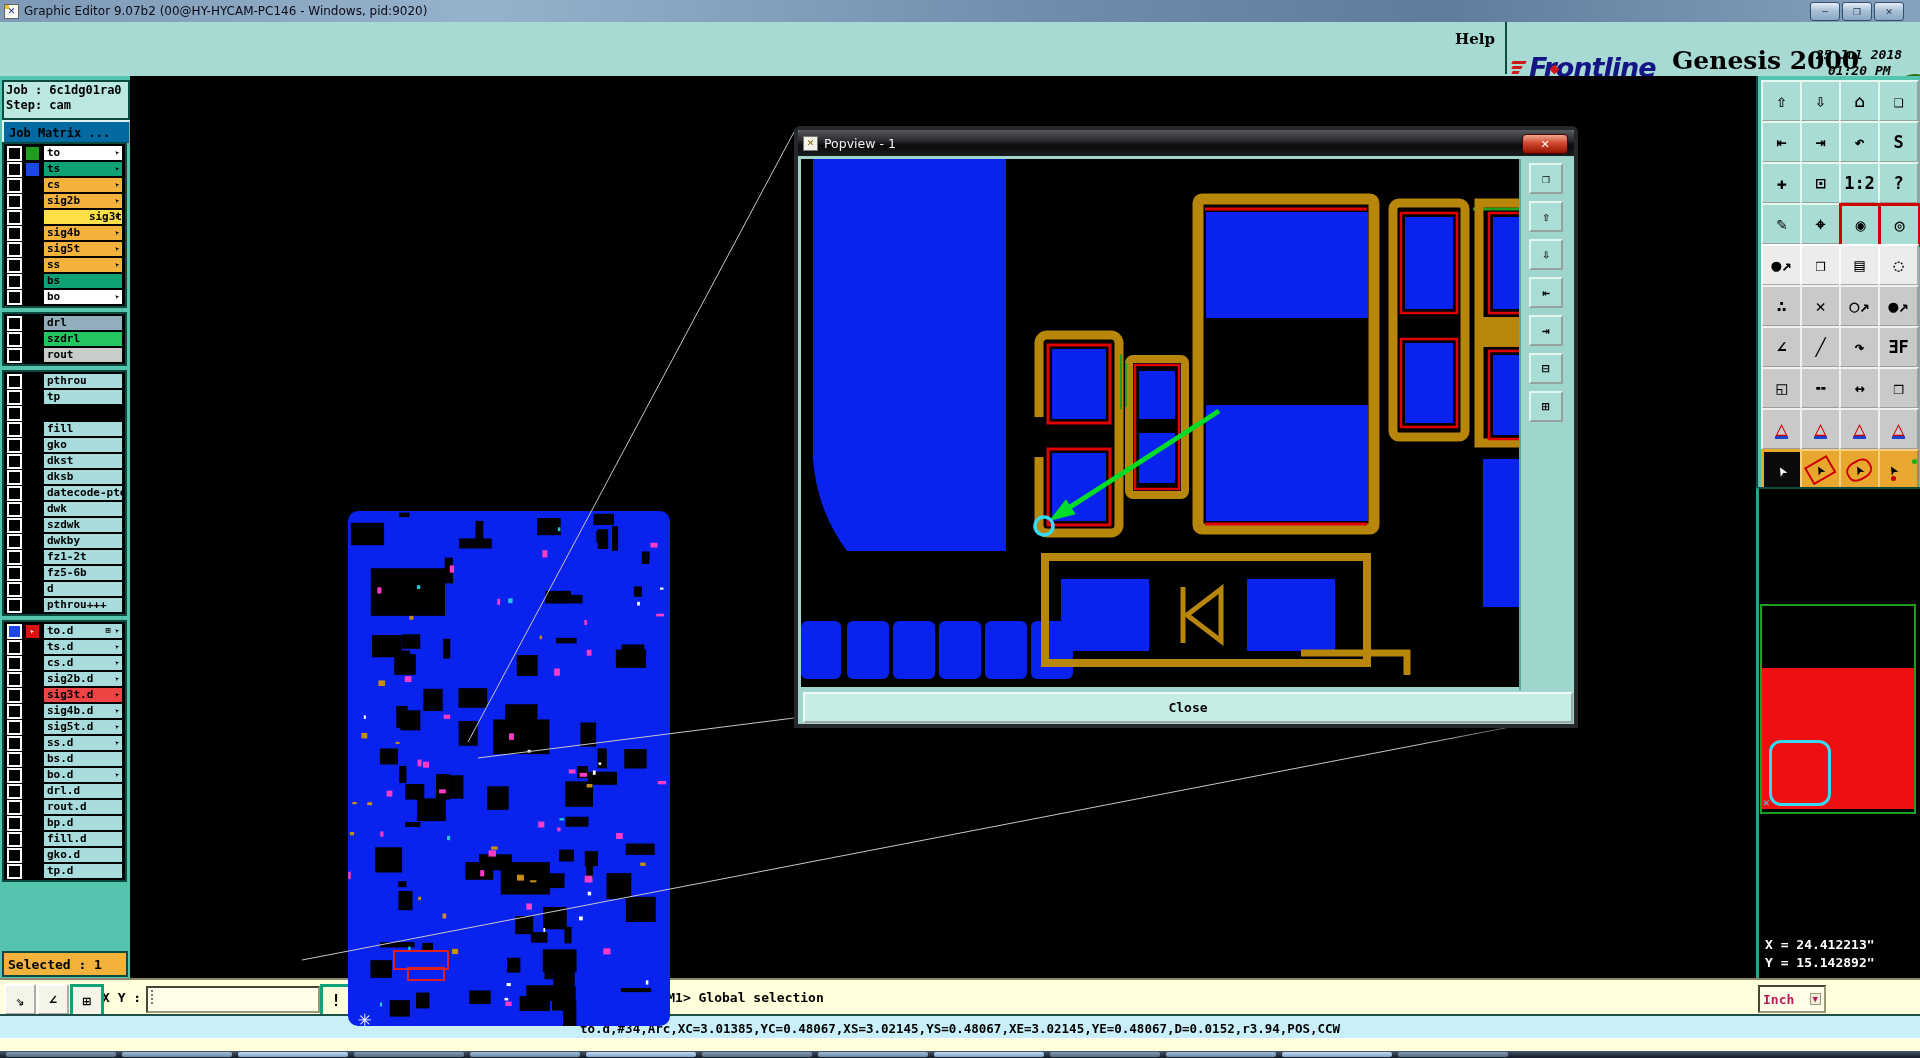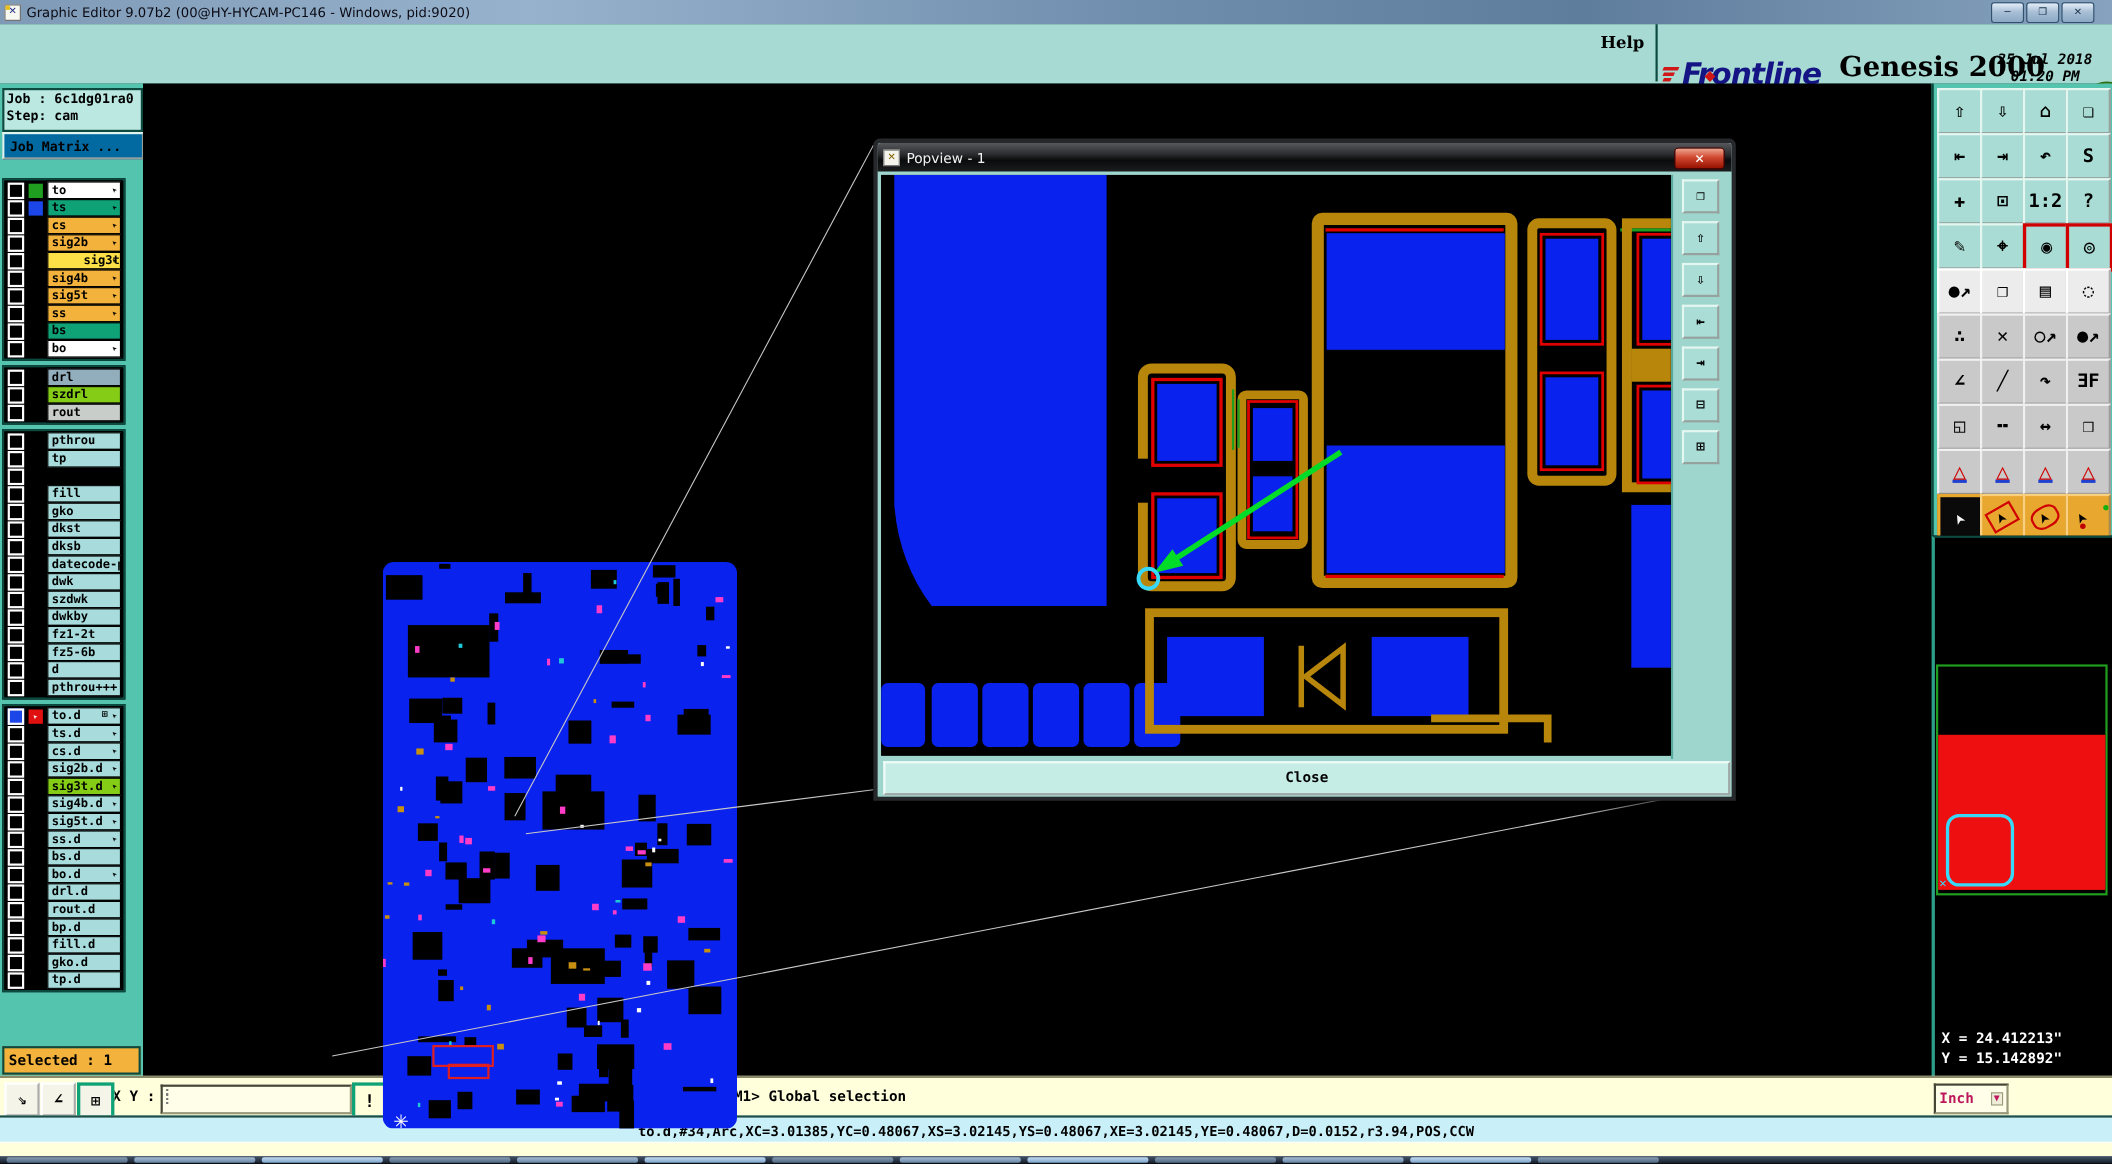--- a/index.html
+++ b/index.html
@@ -40,21 +40,21 @@
     background:radial-gradient(circle at 35% 30%,#A8E070,#5CAC28 60%,#3E8414);border:2px solid #2E6E10;
     font:bold 13px "DejaVu Sans",sans-serif;color:#083000;display:flex;align-items:center;justify-content:center;}
   
   #sidebar{position:absolute;left:0;top:76px;width:130px;height:902px;background:var(--c-teal);}
   .panelbox{position:absolute;background:#BCE8E2;border:2px solid #0C4A40;}
   #job-box{left:2px;top:4px;width:120px;height:34px;font:bold 12px "DejaVu Sans Mono",monospace;
     color:#000;padding:1px 2px;white-space:nowrap;overflow:hidden;line-height:15px;}
   #matrix-btn{position:absolute;left:2px;top:44px;width:120px;height:21px;background:#0369a1;
     border:2px outset #DFF4EE;font:bold 12px "DejaVu Sans Mono",monospace;color:#000;
     display:flex;align-items:center;padding-left:5px;}
-  #layer-list{position:absolute;left:2px;top:86px;width:112px;}
+  #layer-list{position:absolute;left:2px;top:66px;width:125px;}
   .layer-group{background:#000;border:2px solid #0C4A40;margin-bottom:4px;padding:1px 0;}
   .layer-row{display:flex;align-items:center;height:16px;padding:0 2px 0 3px;background:#000;}
   .lr-check{width:11px;height:11px;border:2px solid #FFF;background:#000;flex:none;}
   .lr-check.on{background:#1C46E8;}
   .lr-swatch{width:13px;height:13px;margin-left:4px;flex:none;display:flex;align-items:center;justify-content:center;}
   .lr-label{flex:1;margin-left:4px;height:14px;border:1px solid #000;outline:1px solid #000;
     font:bold 11px "DejaVu Sans Mono",monospace;color:#000;padding-left:3px;line-height:13px;
     position:relative;white-space:nowrap;overflow:hidden;}
   .lr-arrow{position:absolute;right:2px;top:2px;font-size:8px;transform:rotate(-135deg);line-height:8px;}
   .lr-grid{position:absolute;right:11px;top:2px;font-size:9px;line-height:9px;}
@@ -246,21 +246,21 @@
         </div>
         <div class="layer-group">
           <div class="layer-row">
             <span class="lr-check"></span>
             <span class="lr-swatch"></span>
             <span class="lr-label" style="background: rgb(146, 174, 188);">drl</span>
           </div>
           <div class="layer-row">
             <span class="lr-check"></span>
             <span class="lr-swatch"></span>
-            <span class="lr-label" style="background: #84cc16;">szdrl</span>
+            <span class="lr-label" style="background: #22c55e;">szdrl</span>
           </div>
           <div class="layer-row">
             <span class="lr-check"></span>
             <span class="lr-swatch"></span>
             <span class="lr-label" style="background: rgb(201, 205, 201);">rout</span>
           </div>
         </div>
         <div class="layer-group">
           <div class="layer-row">
             <span class="lr-check"></span>
@@ -357,21 +357,21 @@
             <span class="lr-label" style="background: rgb(168, 220, 220);">cs.d<span class="lr-arrow">➤</span></span>
           </div>
           <div class="layer-row">
             <span class="lr-check"></span>
             <span class="lr-swatch"></span>
             <span class="lr-label" style="background: rgb(168, 220, 220);">sig2b.d<span class="lr-arrow">➤</span></span>
           </div>
           <div class="layer-row">
             <span class="lr-check"></span>
             <span class="lr-swatch"></span>
-            <span class="lr-label" style="background: #84cc16;">sig3t.d<span class="lr-arrow">➤</span></span>
+            <span class="lr-label" style="background: #ef4444;">sig3t.d<span class="lr-arrow">➤</span></span>
           </div>
           <div class="layer-row">
             <span class="lr-check"></span>
             <span class="lr-swatch"></span>
             <span class="lr-label" style="background: rgb(168, 220, 220);">sig4b.d<span class="lr-arrow">➤</span></span>
           </div>
           <div class="layer-row">
             <span class="lr-check"></span>
             <span class="lr-swatch"></span>
             <span class="lr-label" style="background: rgb(168, 220, 220);">sig5t.d<span class="lr-arrow">➤</span></span>

